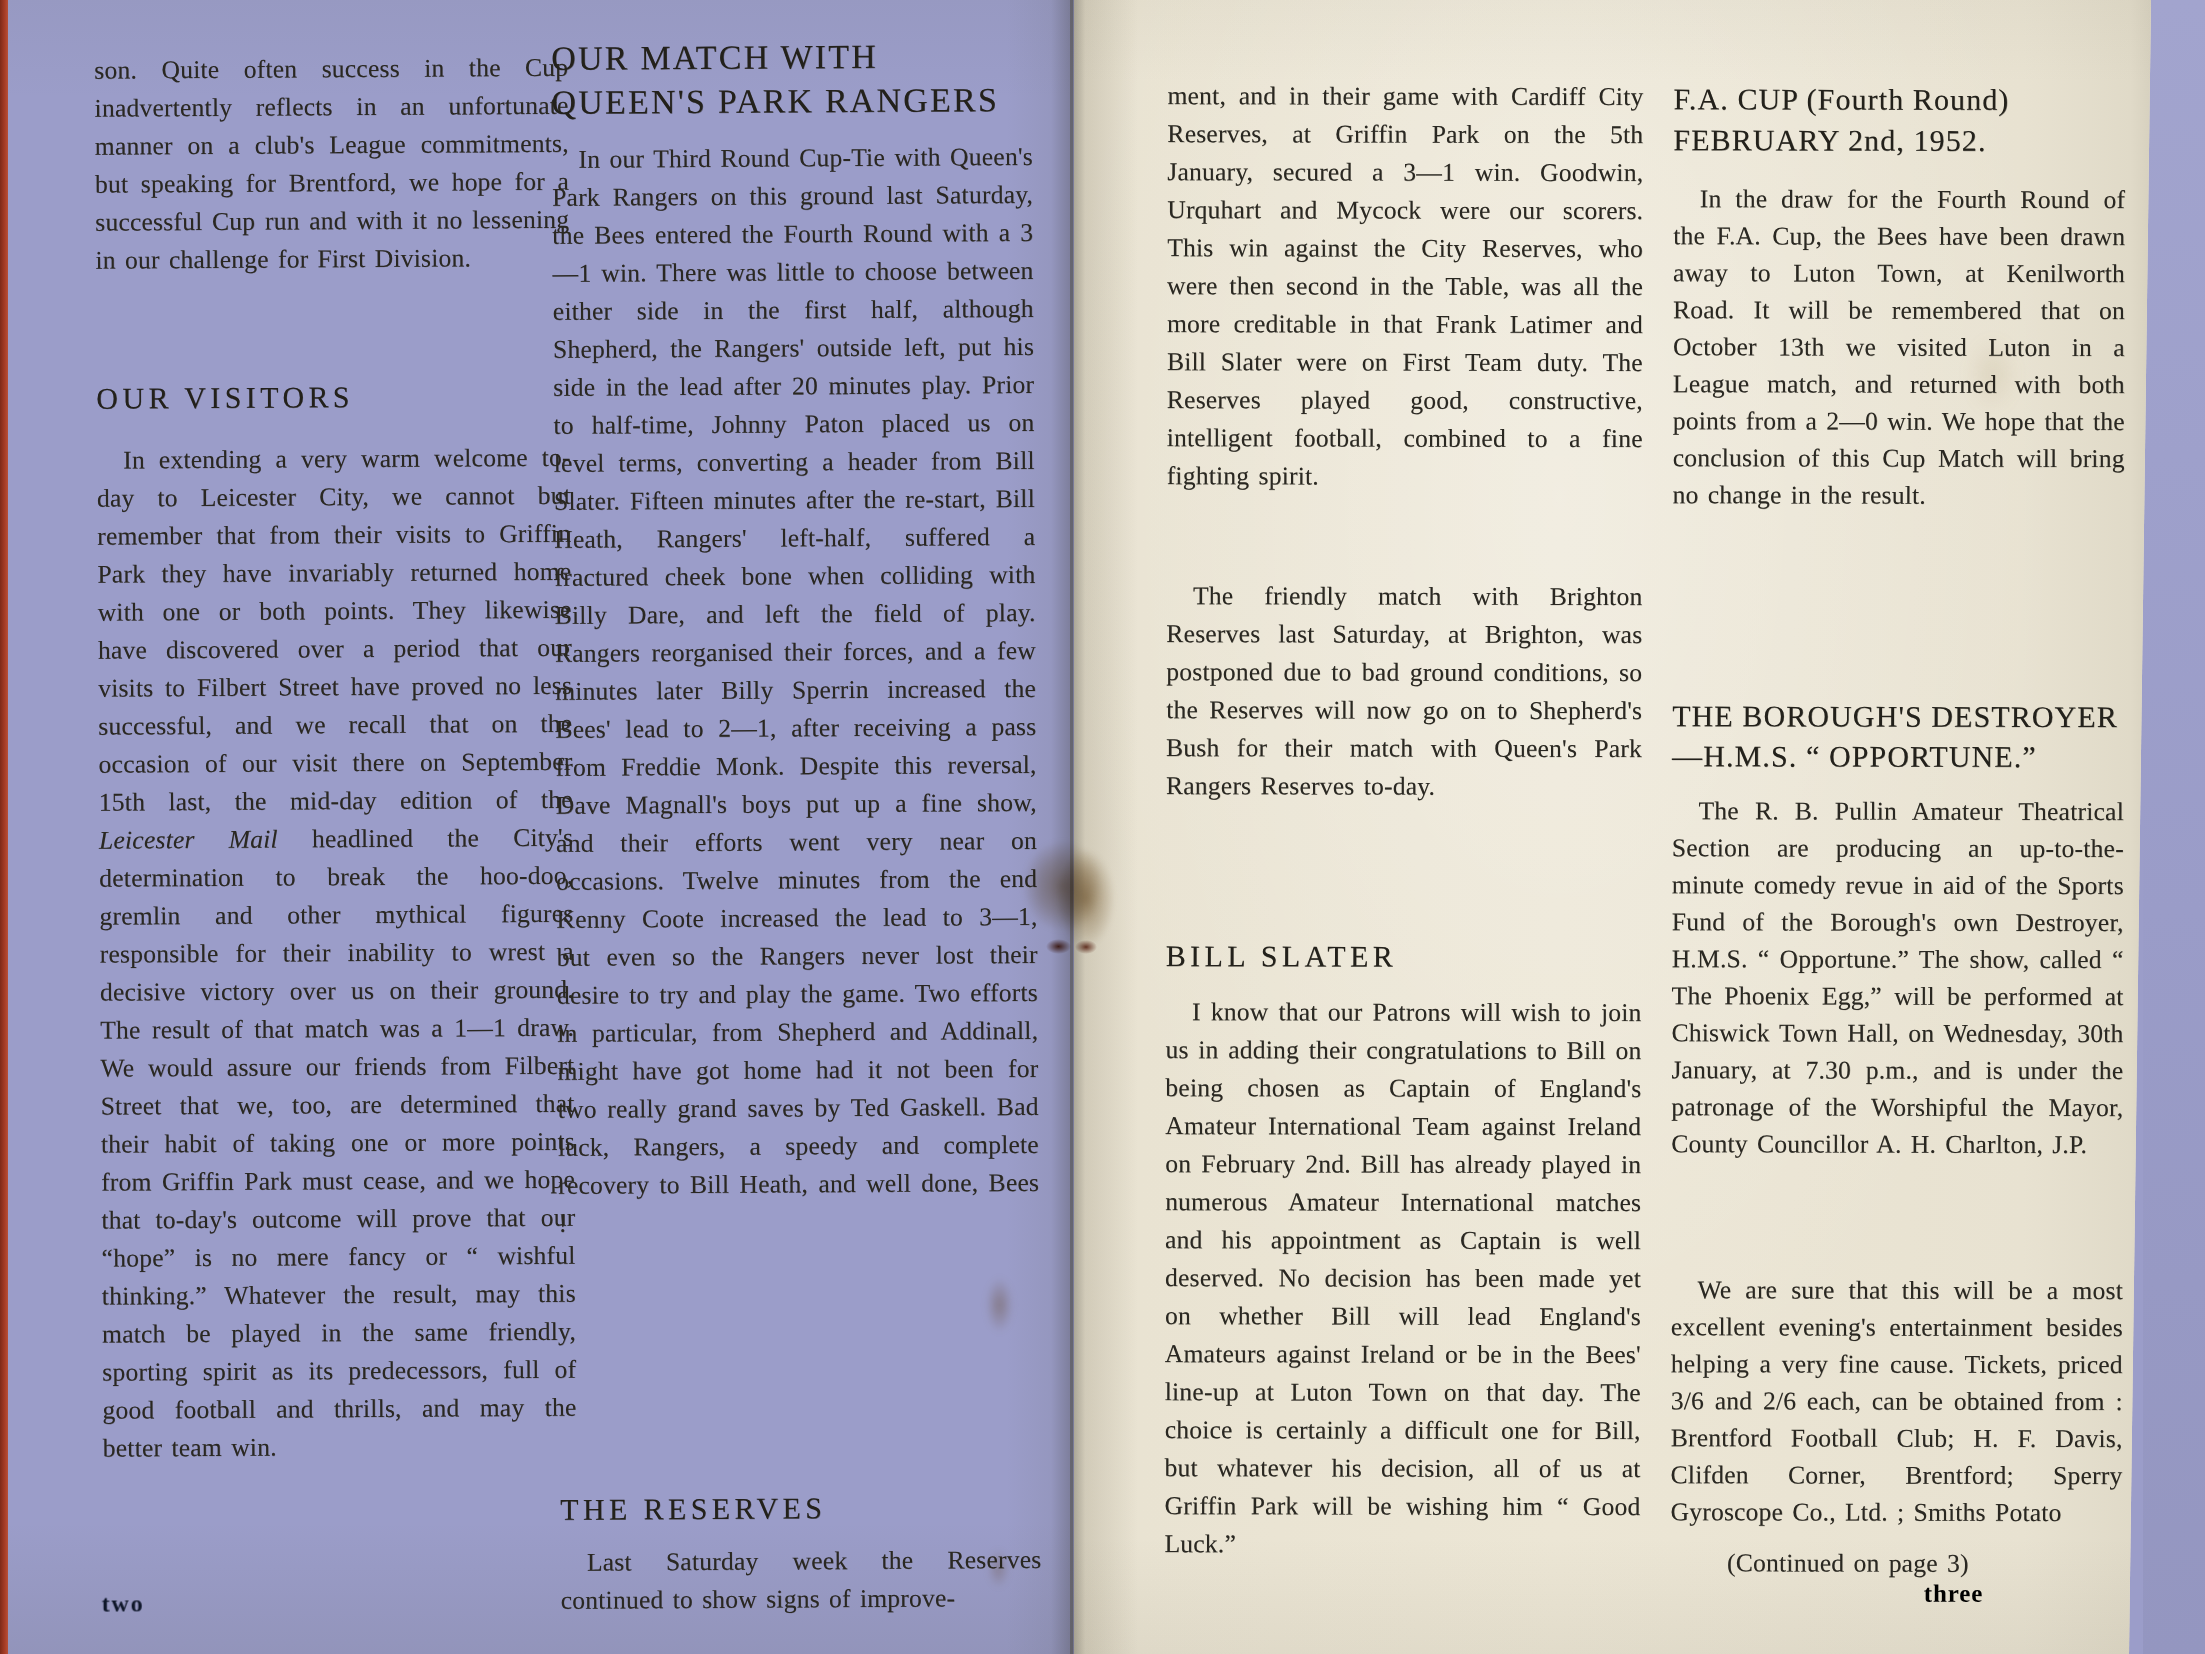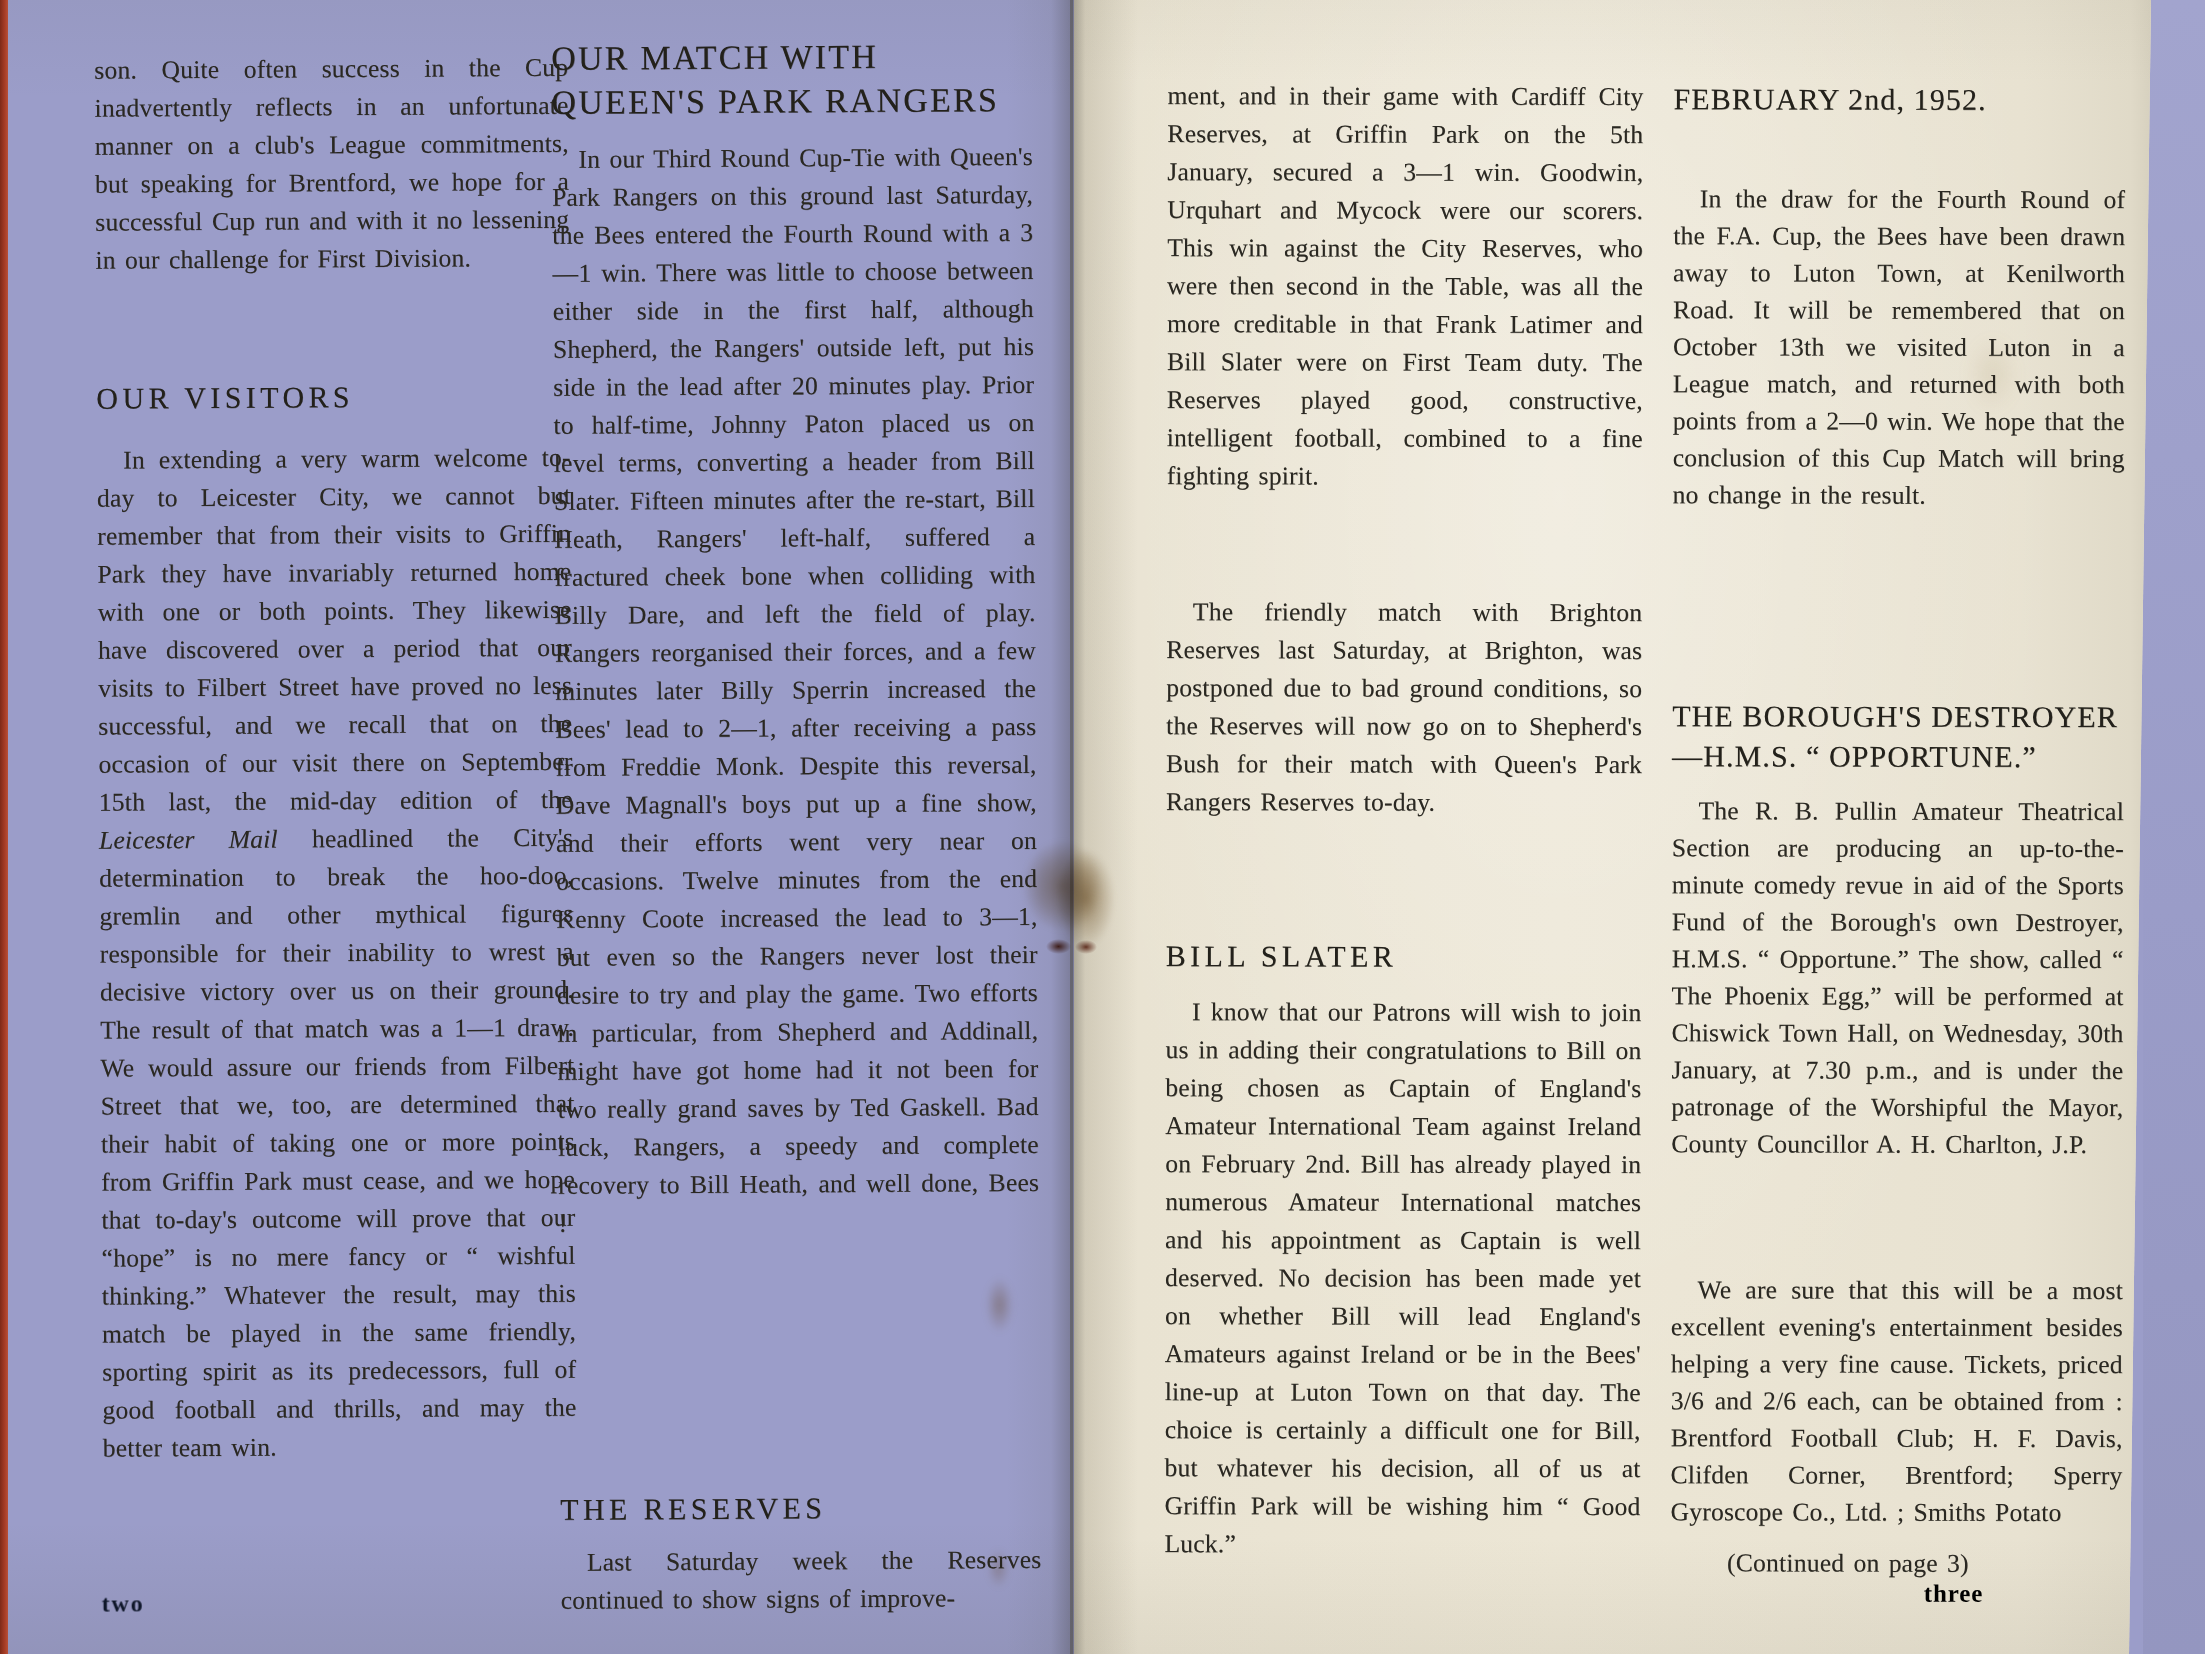--- a/index.html
+++ b/index.html
@@ -107,26 +107,27 @@
       <p class="indent abs" style="top:1507px;">Last Saturday week the Reserves continued to show signs of improve-</p>
     </div>
 
     <div class="pageno-left">two</div>
   </div>
 
   <div id="right-content">
 
     <div id="col3" class="col">
       <p>ment, and in their game with Cardiff City Reserves, at Griffin Park on the 5th January, secured a 3—1 win. Goodwin, Urquhart and Mycock were our scorers.  This win against the City Reserves, who were then second in the Table, was all the more creditable in that Frank Latimer and Bill Slater were on First Team duty.  The Reserves played good, constructive, intelligent football, combined to a fine fighting spirit.</p>
-      <p class="indent abs" style="top:516px;">The friendly match with Brighton Reserves last Saturday, at Brighton, was postponed due to bad ground conditions, so the Reserves will now go on to Shepherd's Bush for their match with Queen's Park Rangers Reserves to-day.</p>
+      <p class="indent abs" style="top:500px;">The friendly match with Brighton Reserves last Saturday, at Brighton, was postponed due to bad ground conditions, so the Reserves will now go on to Shepherd's Bush for their match with Queen's Park Rangers Reserves to-day.</p>
       <h2 class="h h-wide abs" style="top:858px;">BILL SLATER</h2>
       <p class="indent abs" style="top:916px;">I know that our Patrons will wish to join us in adding their congratulations to Bill on being chosen as Captain of England's Amateur International Team against Ireland on February 2nd.  Bill has already played in numerous Amateur International matches and his appointment as Captain is well deserved. No decision has been made yet on whether Bill will lead England's Amateurs against Ireland or be in the Bees' line-up at Luton Town on that day.  The choice is certainly a difficult one for Bill, but whatever his decision, all of us at Griffin Park will be wishing him “ Good Luck.”</p>
     </div>
 
     <div id="col4" class="col">
+      <h2 class="h h-col4">F.A. CUP (Fourth Round)</h2>
       <h2 class="h h-col4">FEBRUARY 2nd, 1952.</h2>
       <p class="indent abs" style="top:102px;line-height:37px;">In the draw for the Fourth Round of the F.A. Cup, the Bees have been drawn away to Luton Town, at Kenilworth Road.  It will be remembered that on October 13th we visited Luton in a League match, and returned with both points from a 2—0 win.  We hope that the conclusion of this Cup Match will bring no change in the result.</p>
       <h2 class="h h-col4 abs" style="top:617px;">THE BOROUGH'S DESTROYER</h2>
       <h2 class="h h-col4 abs" style="top:657px;">—H.M.S. “ OPPORTUNE.”</h2>
       <p class="indent abs" style="top:714px;line-height:37px;">The R. B. Pullin Amateur Theatrical Section are producing an up-to-the-minute comedy revue in aid of the Sports Fund of the Borough's own Destroyer, H.M.S. “ Opportune.”  The show, called “ The Phoenix Egg,” will be performed at Chiswick Town Hall, on Wednesday, 30th January, at 7.30 p.m., and is under the patronage of the Worshipful the Mayor, County Councillor A. H. Charlton, J.P.</p>
       <p class="indent abs" style="top:1193px;line-height:37px;">We are sure that this will be a most excellent evening's entertainment besides helping a very fine cause.  Tickets, priced 3/6 and 2/6 each, can be obtained from : Brentford Football Club; H. F. Davis, Clifden Corner, Brentford; Sperry Gyroscope Co., Ltd. ; Smiths Potato</p>
       <p class="abs centered" style="top:1466px;">(Continued on page 3)</p>
     </div>
 
     <div class="pageno-right">three</div>

